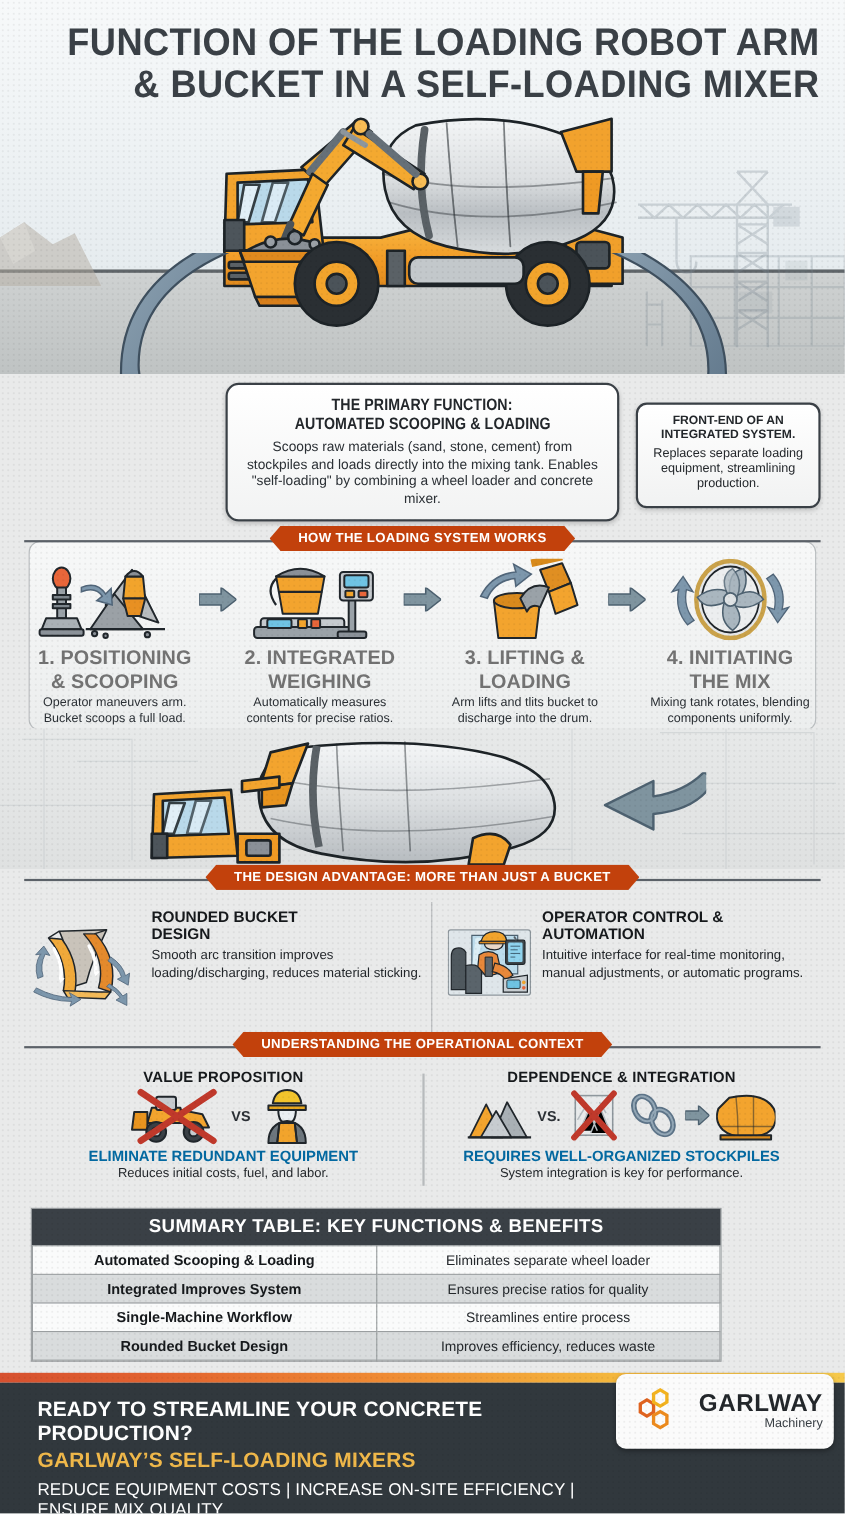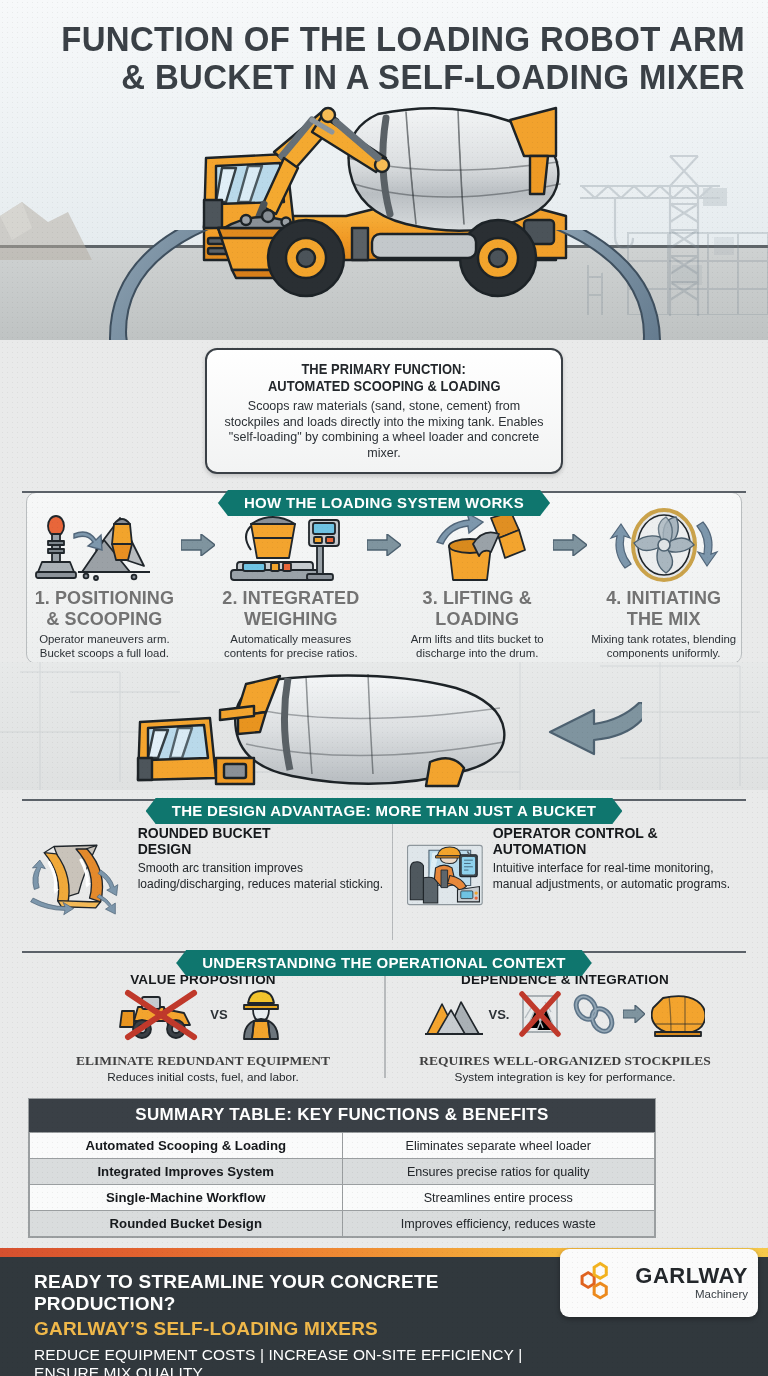--- a/index.html
+++ b/index.html
@@ -63,23 +63,23 @@
     padding:8px 8px; text-align:center; z-index:8;
     box-shadow:0 2px 4px rgba(0,0,0,.15);
   }
   .side-box h3 { font-size:11px; line-height:1.16; font-weight:bold; color:#23272b;}
   .side-box p { font-size:11.5px; line-height:1.22; margin-top:3px;}
 
   
   .banner { position:absolute; left:0; right:0; height:28px; z-index:9; }
   .banner .rule { position:absolute; left:22px; right:22px; top:13px; height:2px; background:#5b6168; }
   .banner .lab {
-    position:relative; margin:12px auto; display:table; background:#0f766e; color:#fff;
+    position:relative; margin:0 auto; display:table; background:#c2410c; color:#fff;
     font-family:"Liberation Sans Narrow","Liberation Sans",sans-serif;
-    font-weight:bold; font-size:15px; letter-spacing:.3px;
+    font-weight:bold; font-size:12px; letter-spacing:.3px;
     padding:4px 26px 5px; text-transform:uppercase;
     clip-path: polygon(10px 0, calc(100% - 10px) 0, 100% 50%, calc(100% - 10px) 100%, 10px 100%, 0 50%);
     box-shadow:0 1px 3px rgba(0,0,0,.3);
   }
 
   
   .panel {
     position:absolute; background:linear-gradient(#f7f8f8,#eceeee);
     border:1.5px solid #b9bdbf; border-radius:10px;
   }
@@ -106,22 +106,22 @@
             font-size:14px; font-weight:bold; line-height:1.12; color:#16191c;}
   .adv p  { font-size:12px; line-height:1.28; margin-top:4px; color:#23272b;}
 
   
   .ctx { position:absolute; left:22px; top:972px; width:724px; height:112px; display:flex; }
   .ctx .half { width:50%; text-align:center; position:relative;}
   .ctx .half + .half:before{ content:""; position:absolute; left:0; top:4px; bottom:6px; width:1.5px; background:#b7babc;}
   .ctx h4 { font-family:"Liberation Sans Narrow","Liberation Sans",sans-serif;
             font-size:13.5px; font-weight:bold; color:#16191c; letter-spacing:.2px;}
   .ctx .icons { height:54px; display:flex; align-items:center; justify-content:center; gap:6px;}
-  .ctx h5 { font-family:Liberation Serif, serif;
-            font-size:13.5px; font-weight:bold; color:#404040; margin-top:12px;}
+  .ctx h5 { font-family:Liberation Sans, sans-serif;
+            font-size:13.5px; font-weight:bold; color:#0369a1; margin-top:2px;}
   .ctx p  { font-size:11.8px; margin-top:1px; color:#23272b;}
   .vs { font-weight:bold; font-size:13px; color:#2b3035; font-family:"Liberation Sans Narrow","Liberation Sans",sans-serif;}
 
   
   .tbl { position:absolute; left:28px; top:1098px; width:628px; border:1.5px solid #9a9ea0; }
   .tbl .thd { background:#3a4046; color:#fff; text-align:center; padding:6px 0 7px;
      font-family:"Liberation Sans Narrow","Liberation Sans",sans-serif; font-weight:bold; font-size:17px; letter-spacing:.3px;}
   .tbl table { width:100%; border-collapse:collapse; }
   .tbl td { padding:5px 8px; font-size:12.6px; border:1px solid #9a9ea0; }
   .tbl td.k { width:50%; text-align:center; font-weight:bold;
@@ -280,20 +280,27 @@
   </div>
 
   <div class="primary-box">
     <h2>
       <span class="sq">THE PRIMARY FUNCTION:</span><br>
       <span class="sq">AUTOMATED SCOOPING &amp; LOADING</span>
     </h2>
     <p>Scoops raw materials (sand, stone, cement) from stockpiles and loads directly into the mixing tank. Enables "self-loading" by combining a wheel loader and concrete mixer.</p>
   </div>
 
+  <div class="side-box">
+    <h3>
+      <span>FRONT-END OF AN</span><br>
+      <span>INTEGRATED SYSTEM.</span>
+    </h3>
+    <p>Replaces separate loading equipment, streamlining production.</p>
+  </div>
 
   <div class="panel" style="left:26px; top:492px; width:716px; height:172px;"></div>
 
   <div class="banner" style="top:478px;">
     <div class="rule"></div>
     <div class="lab">HOW THE LOADING SYSTEM WORKS</div>
   </div>
 
   <div class="steps">
 

